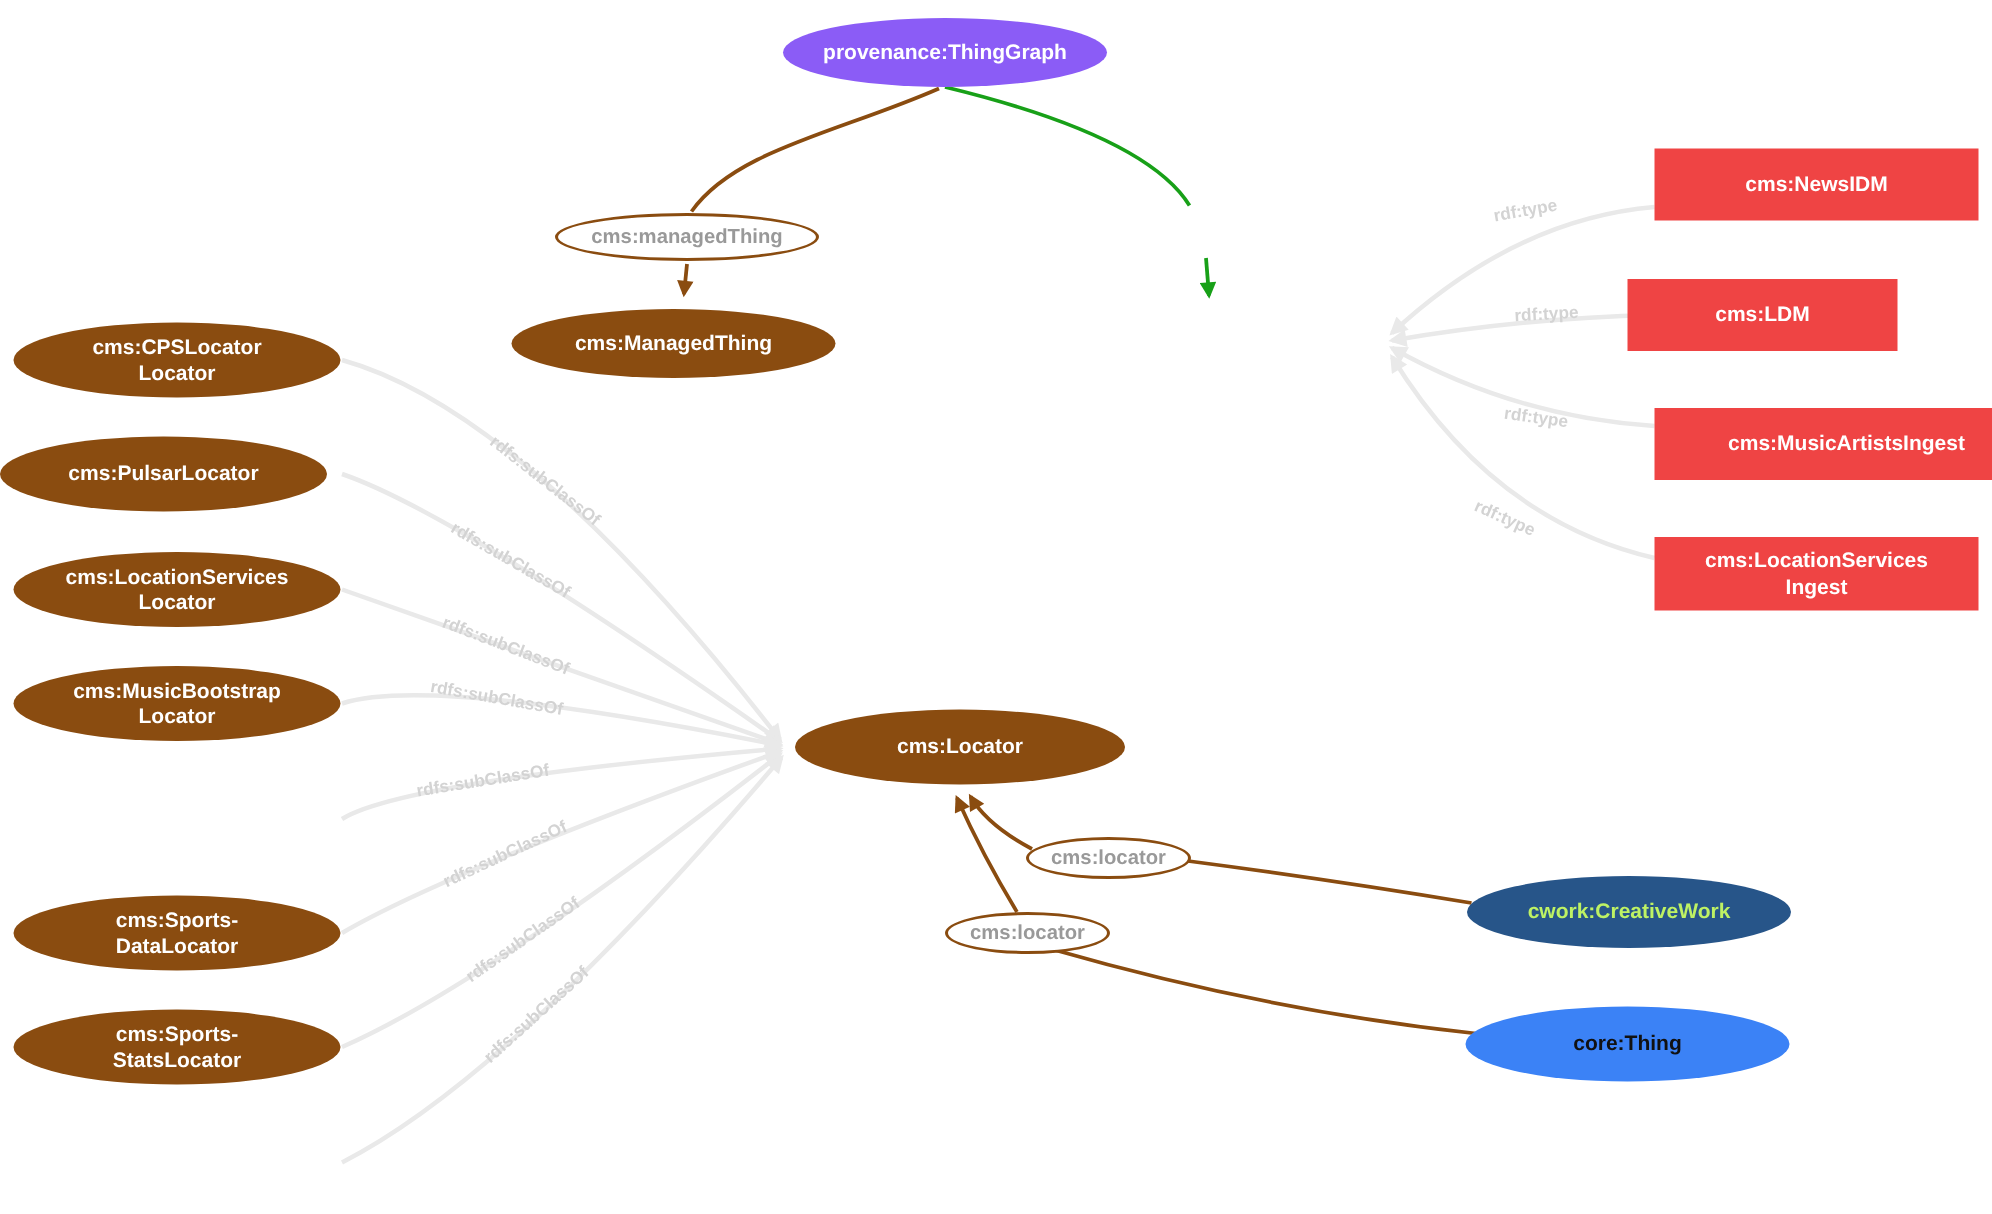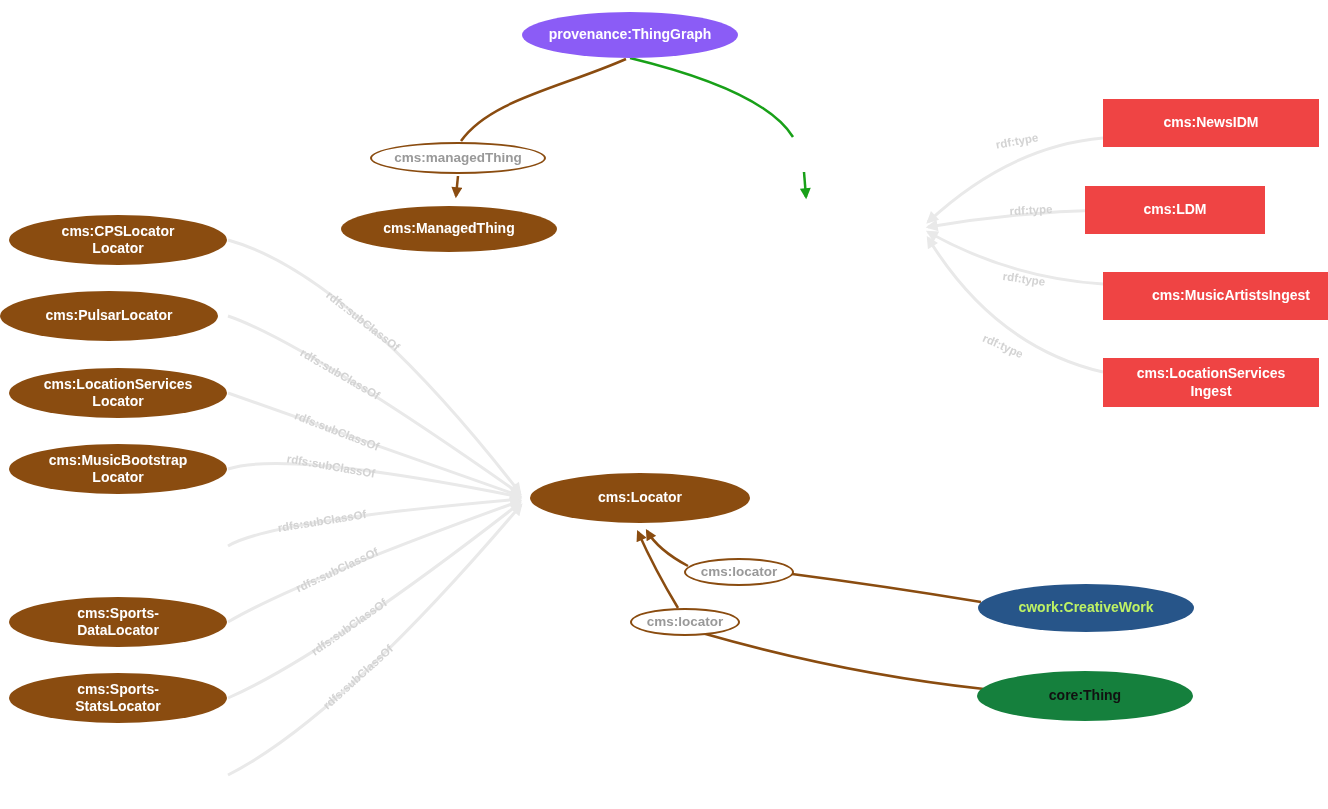--- a/index.html
+++ b/index.html
@@ -10,21 +10,21 @@
   svg.edges{position:absolute;left:0;top:0;width:1328px;height:809px;}
   .node{
     position:absolute;display:flex;align-items:center;justify-content:center;
     text-align:center;font-weight:bold;font-size:14px;line-height:1.25;
     white-space:pre-line;border-radius:50%;box-sizing:border-box;
   }
   .brown{background:#8a4c10;color:#fff;}
   .tan{background:#ef4444;color:#fff;border-radius:0;}
   .greenfill{background:#8b5cf6;color:#fff;}
   .blue{background:#275589;color:#bef264;}
-  .violet{background:#15803d;color:#111;}
+  .violet{background:#3b82f6;color:#111;}
   .prop{background:#fff;border:2px solid #8a4c10;color:#999;font-size:13.5px;}
   .prop-green{border-color:#18a018;}
   .elabel{
     position:absolute;color:#d3d3d3;font-weight:bold;font-size:11.5px;
     white-space:nowrap;
   }
 </style>
 </head>
 <body>
 

